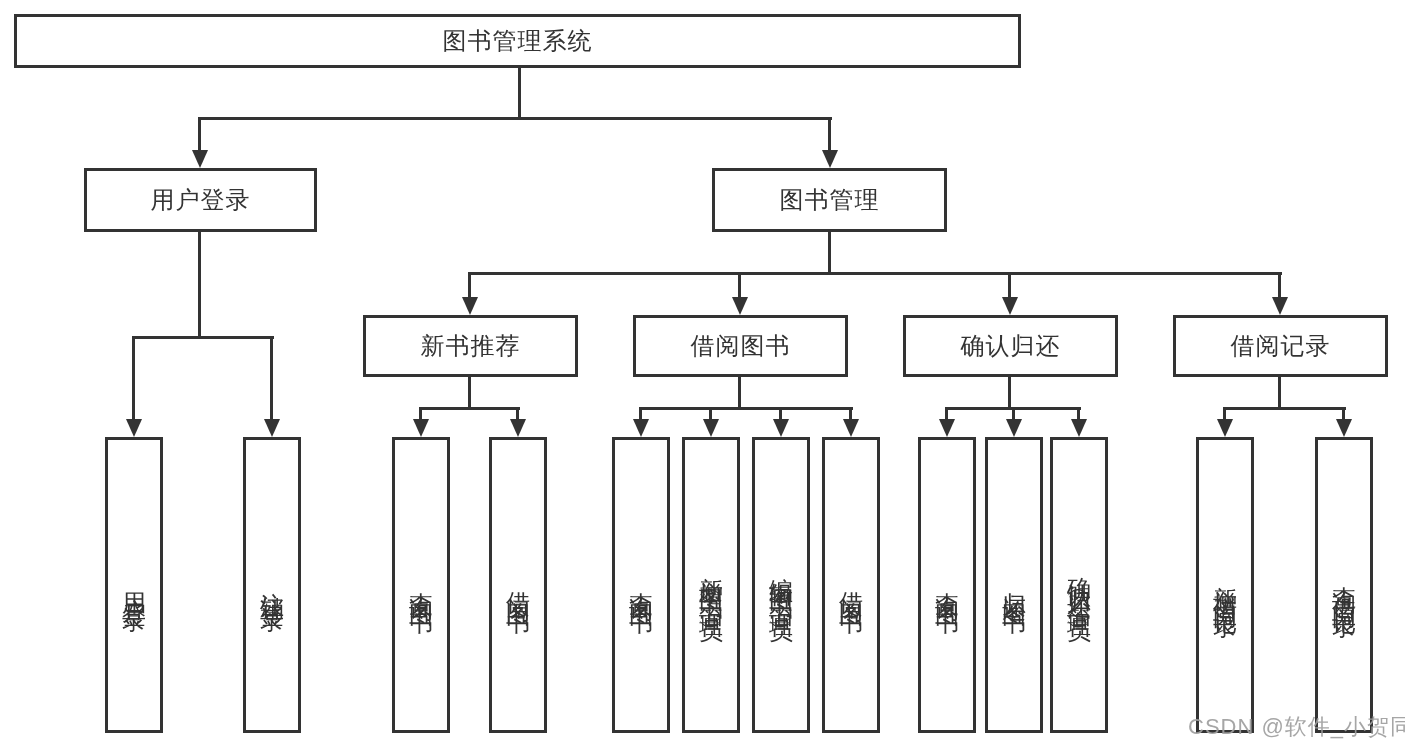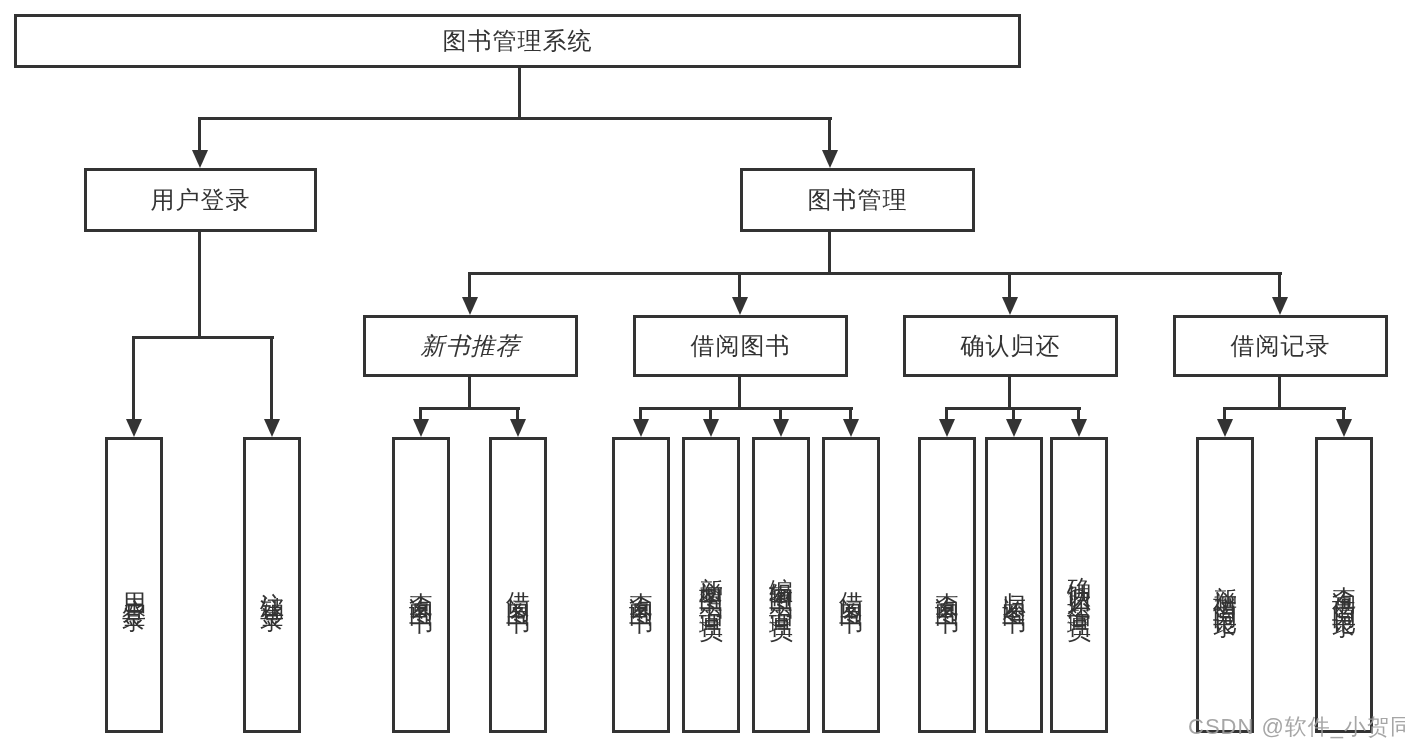--- a/index.html
+++ b/index.html
@@ -67,25 +67,25 @@
 <div class="stage">
 
   <div class="box" style="left:14px;top:14px;width:1007px;height:54px;">
     <span>图书管理系统</span>
   </div>
 
   <div class="box" style="left:84px;top:168px;width:233px;height:64px;">
     <span>用户登录</span>
   </div>
 
-  <div class="box" style="left:712px;top:168px;width:235px;height:64px;margin-left:28px;">
+  <div class="box" style="left:712px;top:168px;width:235px;height:64px;">
     <span>图书管理</span>
   </div>
 
-  <div class="box" style="left:363px;top:315px;width:215px;height:62px;font-style:italic;">
+  <div class="box" style="left:363px;top:315px;width:215px;height:62px;">
     <span>新书推荐</span>
   </div>
 
   <div class="box" style="left:633px;top:315px;width:215px;height:62px;">
     <span>借阅图书</span>
   </div>
 
   <div class="box" style="left:903px;top:315px;width:215px;height:62px;">
     <span>确认归还</span>
   </div>

